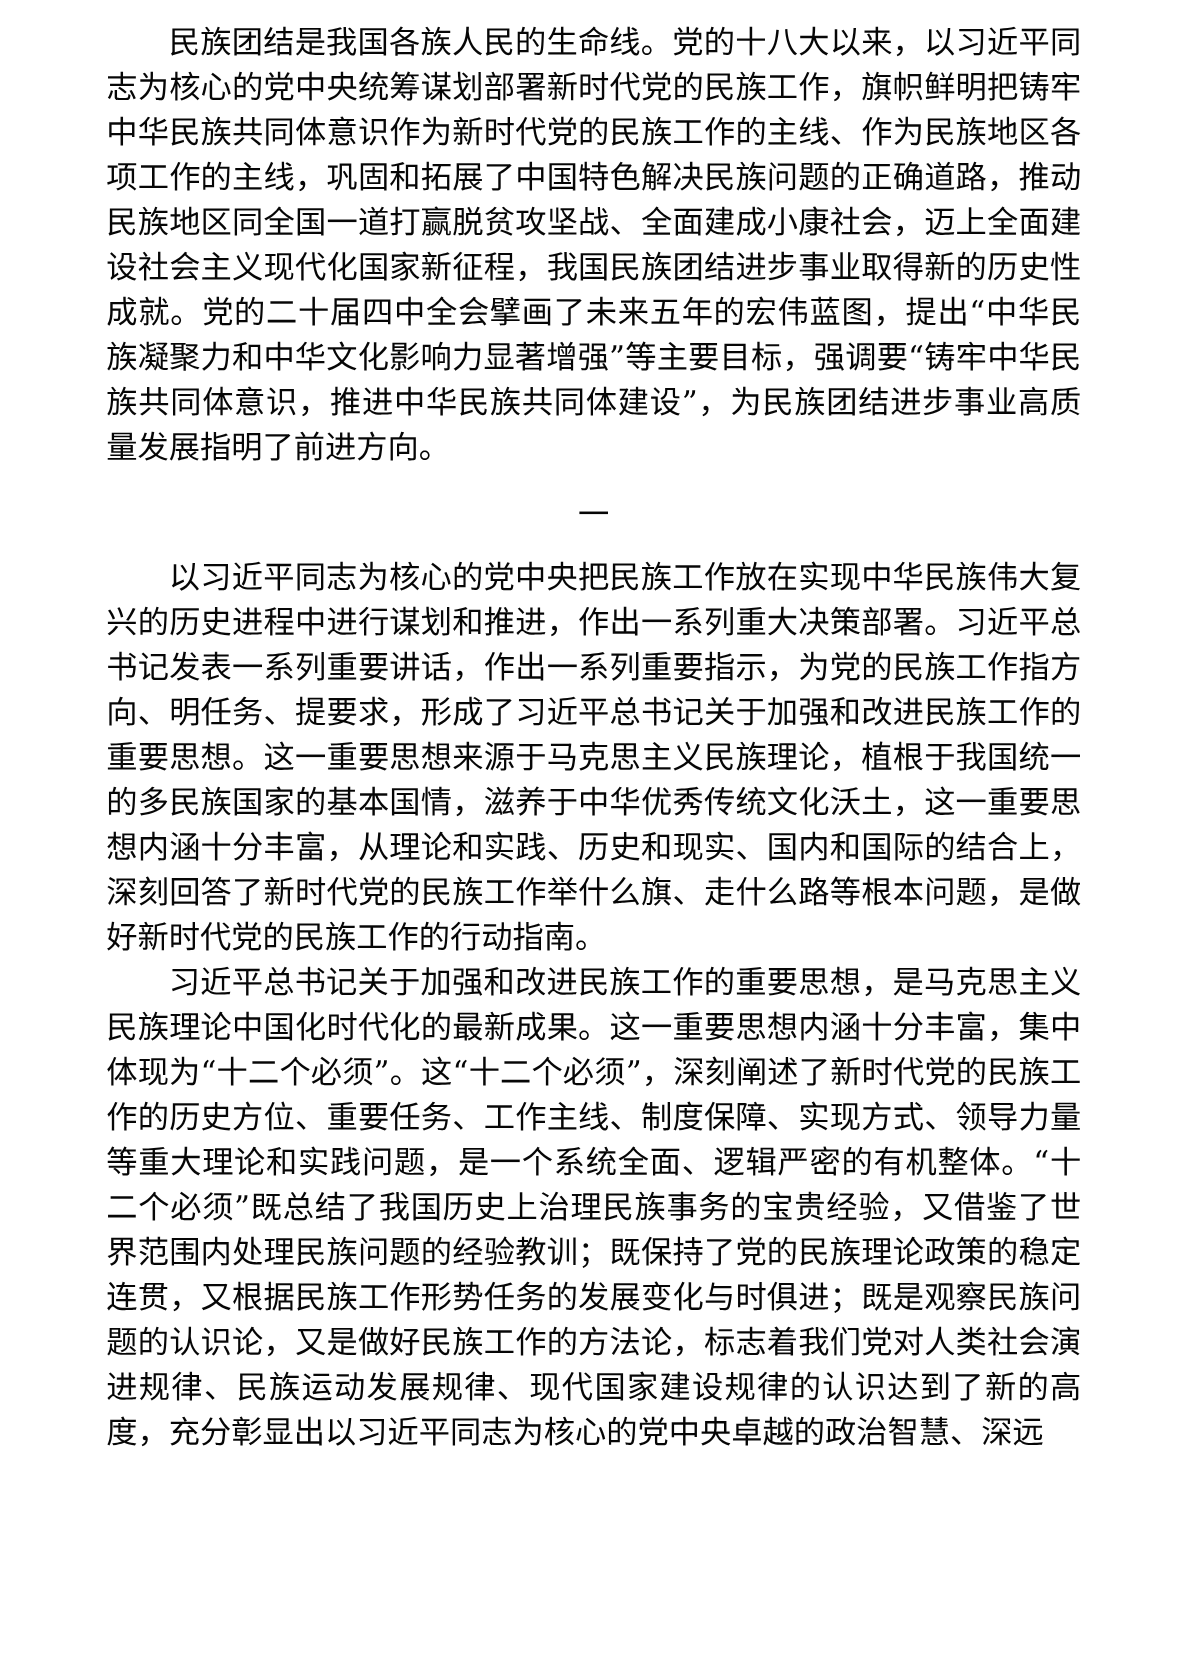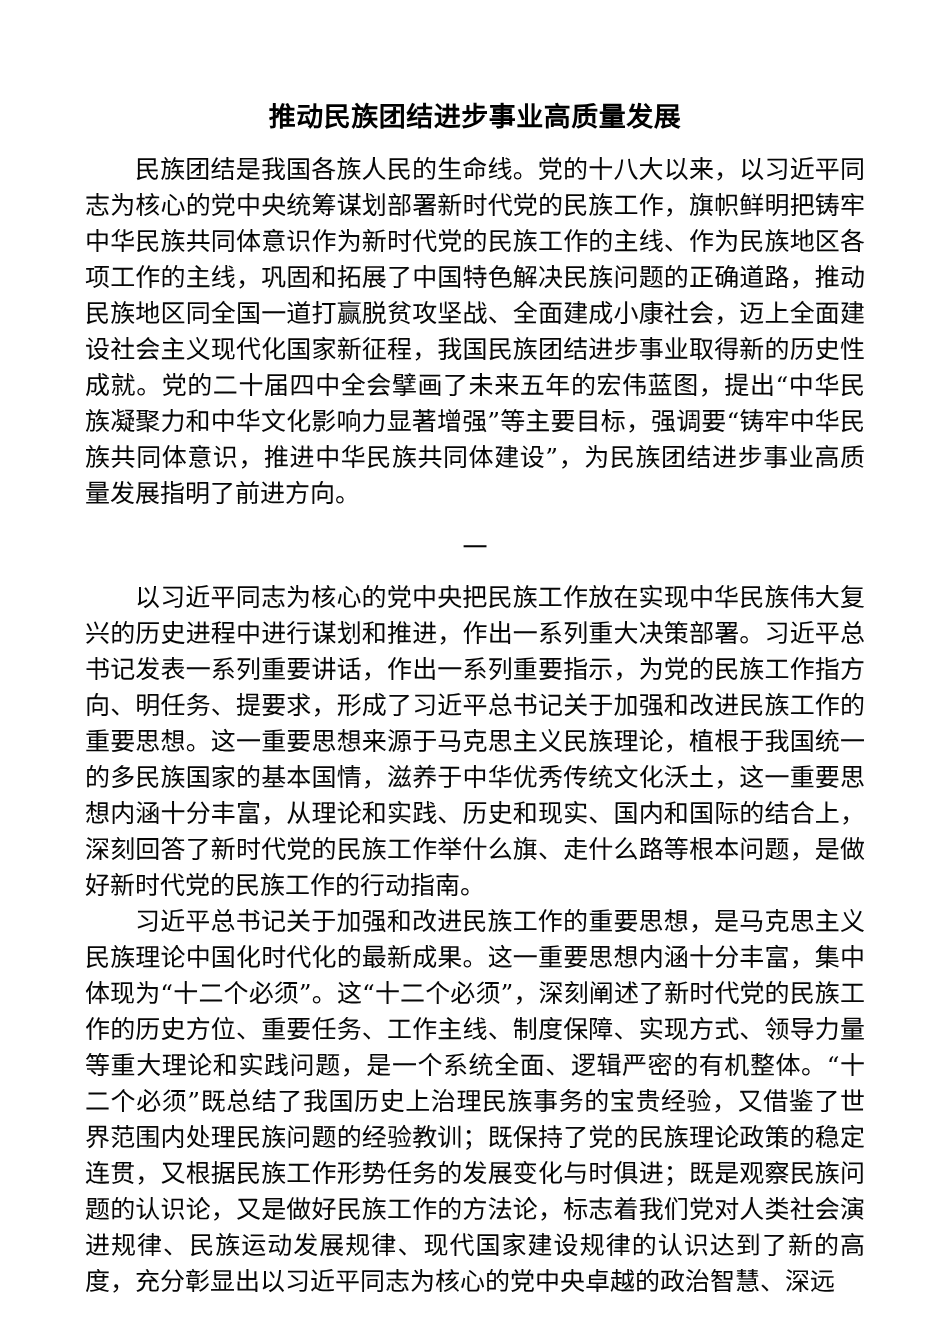--- a/index.html
+++ b/index.html
@@ -97,21 +97,20 @@
     line-height: 36px;
     color: #060606;
   }
 </style>
 </head>
 <body>
 
 <div class="page">
   <div class="content">
 
-    <h1 class="doc-title">推动民族团结进步事业高质量发展</h1>
 
 
 
     <div class="body-block">
 
       <p class="para">民族团结是我国各族人民的生命线。党的十八大以来，以习近平同志为核心的党中央统筹谋划部署新时代党的民族工作，旗帜鲜明把铸牢中华民族共同体意识作为新时代党的民族工作的主线、作为民族地区各项工作的主线，巩固和拓展了中国特色解决民族问题的正确道路，推动民族地区同全国一道打赢脱贫攻坚战、全面建成小康社会，迈上全面建设社会主义现代化国家新征程，我国民族团结进步事业取得新的历史性成就。党的二十届四中全会擘画了未来五年的宏伟蓝图，提出“中华民族凝聚力和中华文化影响力显著增强”等主要目标，强调要“铸牢中华民族共同体意识，推进中华民族共同体建设”，为民族团结进步事业高质量发展指明了前进方向。</p>
 
       <div class="section-mark">一</div>
 
       <p class="para">以习近平同志为核心的党中央把民族工作放在实现中华民族伟大复兴的历史进程中进行谋划和推进，作出一系列重大决策部署。习近平总书记发表一系列重要讲话，作出一系列重要指示，为党的民族工作指方向、明任务、提要求，形成了习近平总书记关于加强和改进民族工作的重要思想。这一重要思想来源于马克思主义民族理论，植根于我国统一的多民族国家的基本国情，滋养于中华优秀传统文化沃土，这一重要思想内涵十分丰富，从理论和实践、历史和现实、国内和国际的结合上，深刻回答了新时代党的民族工作举什么旗、走什么路等根本问题，是做好新时代党的民族工作的行动指南。</p>

